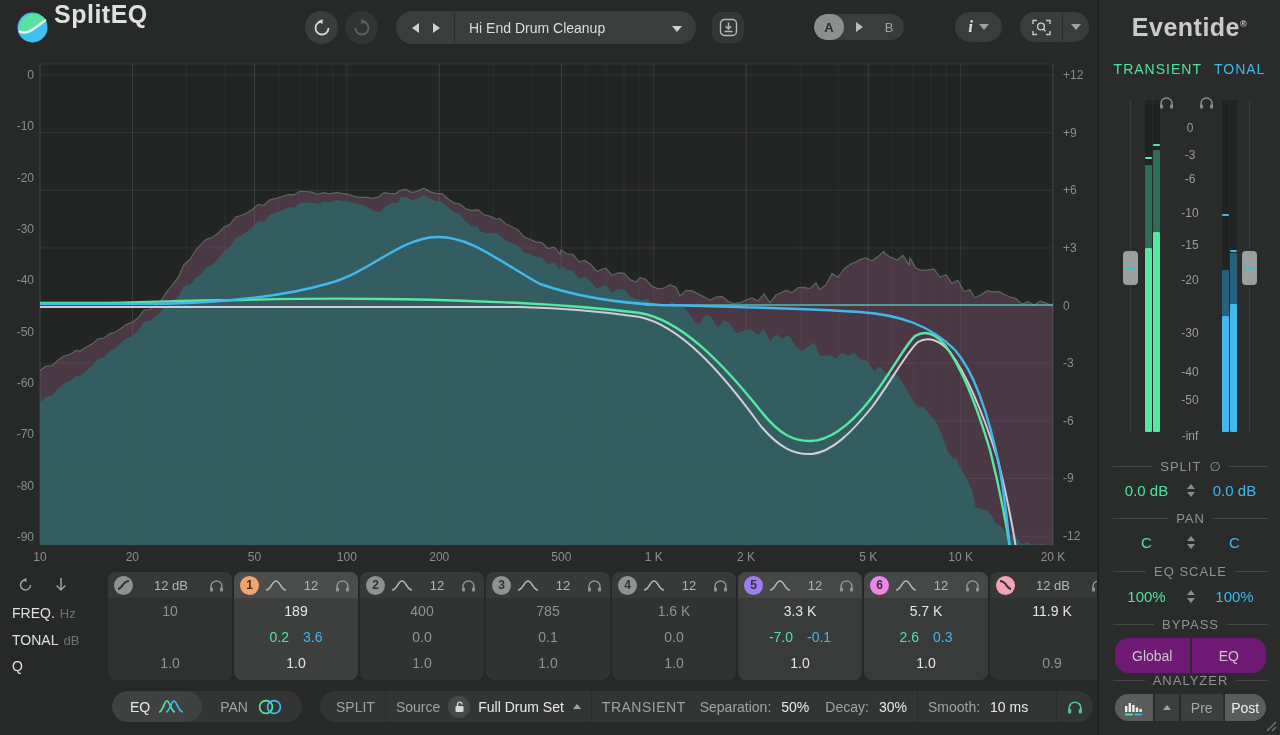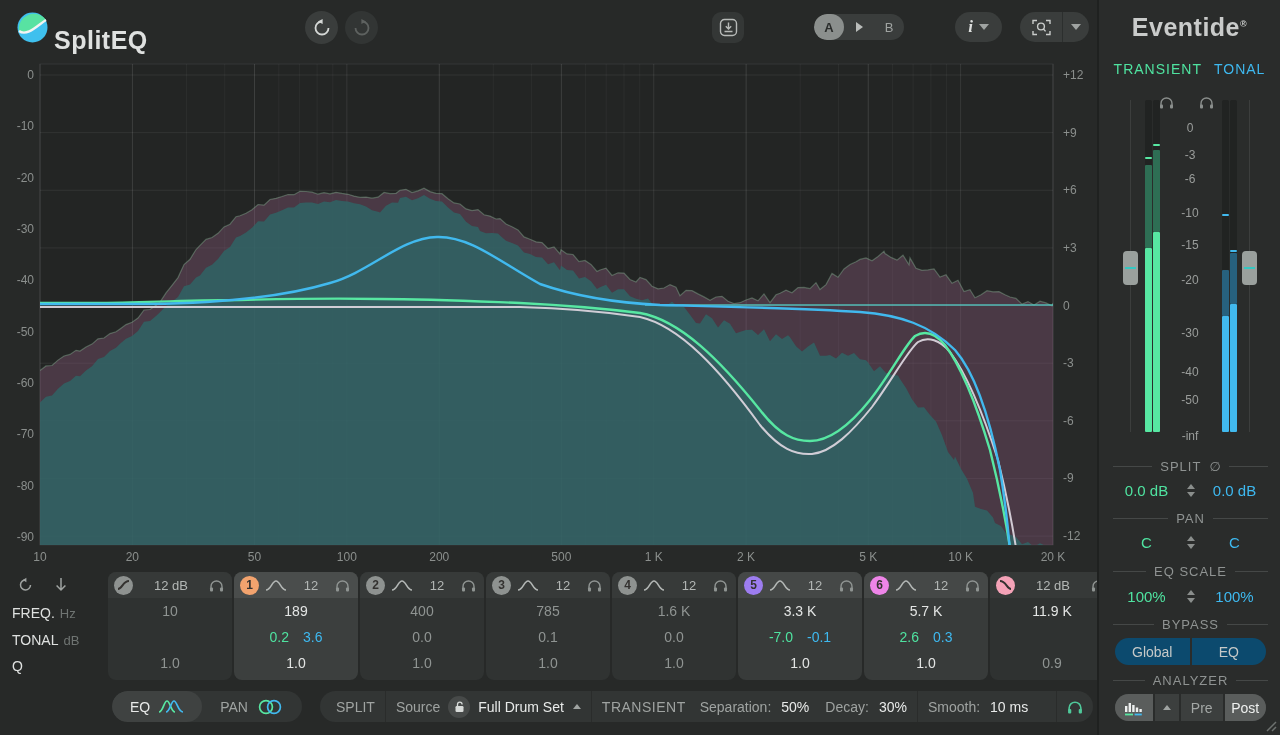--- a/index.html
+++ b/index.html
@@ -3,21 +3,21 @@
 <meta charset="utf-8">
 <style>
   html,body{margin:0;padding:0;background:#1b1d1c;}
   .app{position:relative;width:1280px;height:735px;background:#272928;overflow:hidden;
        font-family:"Liberation Sans","DejaVu Sans",sans-serif;color:#e4e6e5;font-size:13px;}
   .abs{position:absolute;}
   svg{display:block;}
   
   .topbar{position:absolute;left:0;top:0;width:1097px;height:55px;}
   .logo-mark{position:absolute;left:17px;top:12px;width:31px;height:31px;}
-  .app-title{position:absolute;left:54px;top:26px;font-size:25px;font-weight:bold;color:#dfe1e0;letter-spacing:.5px;}
+  .app-title{position:absolute;left:54px;top:0;font-size:25px;font-weight:bold;color:#dfe1e0;letter-spacing:.5px;}
   .round-btn{position:absolute;top:11px;width:33px;height:33px;border-radius:50%;background:#3a3d3c;
              display:flex;align-items:center;justify-content:center;}
   .round-btn.dim{background:#323534;}
   .preset-pill{position:absolute;left:396px;top:11px;width:300px;height:33px;border-radius:17px;background:#3a3d3c;
                display:flex;align-items:center;}
   .preset-nav{display:flex;align-items:center;gap:14px;padding:0 14px 0 16px;border-right:1px solid #2c2f2e;height:100%;}
   .tri{width:0;height:0;display:inline-block;}
   .tri-left{border-top:5px solid transparent;border-bottom:5px solid transparent;border-right:7px solid #cfd2d0;}
   .tri-right{border-top:5px solid transparent;border-bottom:5px solid transparent;border-left:7px solid #cfd2d0;}
   .tri-down{border-left:5px solid transparent;border-right:5px solid transparent;border-top:6px solid #cfd2d0;}
@@ -85,21 +85,21 @@
   .fhandle i{position:absolute;left:2px;right:2px;top:16px;height:2px;background:#35c8c2;display:block;}
   .sec-head{position:absolute;left:0;width:183px;display:flex;align-items:center;gap:8px;padding:0 14px;box-sizing:border-box;
             color:#8f9392;font-size:13px;letter-spacing:1px;}
   .sec-head .ln{flex:1;height:1px;background:#454847;}
   .val-row{position:absolute;left:0;width:183px;display:flex;align-items:center;justify-content:center;gap:9px;font-size:15px;}
   .val-g{width:62px;text-align:center;color:#4fe3a0;}
   .val-b{width:62px;text-align:center;color:#3eb9f0;}
   .stepper{display:inline-flex;flex-direction:column;gap:3px;}
   .stepper i{width:0;height:0;border-left:4px solid transparent;border-right:4px solid transparent;display:block;}
   .stepper .up{border-bottom:5px solid #8a8e8c;} .stepper .dn{border-top:5px solid #8a8e8c;}
-  .pill2{position:absolute;left:16px;width:151px;height:27px;border-radius:14px;background:#0c4a6e;display:flex;overflow:hidden;text-align:right;}
+  .pill2{position:absolute;left:16px;width:151px;height:35px;border-radius:14px;background:#701a75;display:flex;overflow:hidden;text-align:right;}
   .pill2 .half{flex:1;display:flex;align-items:center;justify-content:center;color:#c6c9c8;font-size:14px;}
   .pill2 .half + .half{border-left:2px solid #2a2c2b;}
   .ana-pill{position:absolute;left:16px;width:151px;height:27px;border-radius:14px;background:#3c3f3e;display:flex;overflow:hidden;}
   .ana-seg{display:flex;align-items:center;justify-content:center;color:#a3a7a5;font-size:14px;border-left:2px solid #2a2c2b;}
   .ana-seg:first-child{border-left:none;}
   .ana-seg.sel{background:#5a5d5c;color:#eef0ef;}
   .grip{position:absolute;right:3px;bottom:3px;}
 </style>
 </head>
 <body>
@@ -120,20 +120,28 @@
         <path d="M10.6 0.9 L5.9 3.5 L10.6 6.1 Z" fill="#d5d8d6"></path>
       </svg>
     </div>
     <div class="round-btn dim" style="left:345px;">
       <svg width="20" height="20" viewBox="0 0 20 20">
         <path d="M3.5 10 A6.5 6.5 0 1 0 10 3.5" fill="none" stroke="#5e6260" stroke-width="1.8"></path>
         <path d="M9.4 0.9 L14.1 3.5 L9.4 6.1 Z" fill="#5e6260"></path>
       </svg>
     </div>
 
+    <div class="preset-pill">
+      <div class="preset-nav">
+        <span class="tri tri-left"></span>
+        <span class="tri tri-right"></span>
+      </div>
+      <div class="preset-name">Hi End Drum Cleanup</div>
+      <div class="preset-caret"><span class="tri tri-down"></span></div>
+    </div>
 
     <div class="save-btn">
       <svg width="19" height="19" viewBox="0 0 19 19">
         <rect x="1.5" y="1.5" width="16" height="16" rx="4" fill="none" stroke="#b7bab8" stroke-width="1.4"></rect>
         <path d="M9.5 4.5 V10.5 M6.8 8.2 L9.5 11 L12.2 8.2 M5.5 13.5 H13.5" fill="none" stroke="#b7bab8" stroke-width="1.4"></path>
       </svg>
     </div>
 
     <div class="ab-pill">
       <div class="ab-seg sel">A</div>

